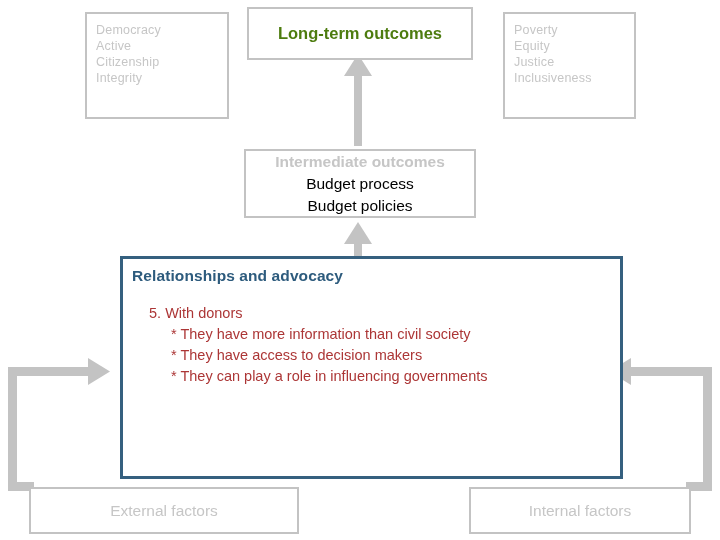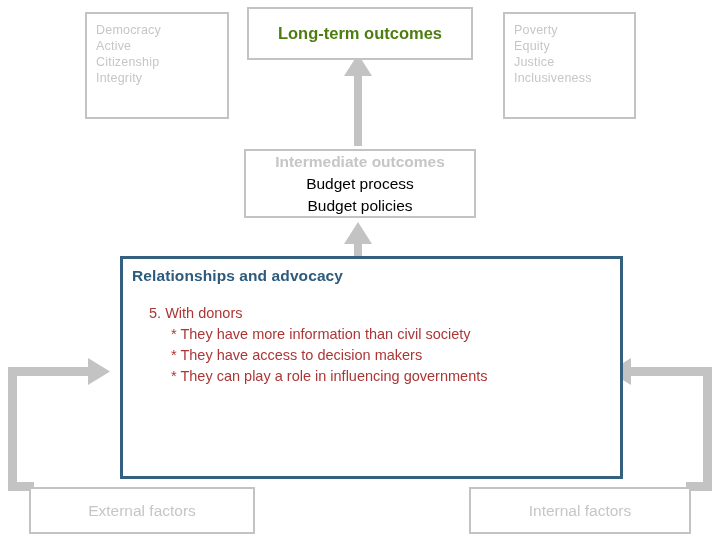--- a/index.html
+++ b/index.html
@@ -128,21 +128,21 @@
     white-space: nowrap;
   }
   .redlist .bullet {
     white-space: nowrap;
     padding-left: 22px;
   }
   
   #box-external {
     left: 29px;
     top: 487px;
-    width: 226px;
+    width: 270px;
     height: 47px;
     display: flex;
     align-items: center;
     justify-content: center;
   }
   #box-internal {
     left: 469px;
     top: 487px;
     width: 222px;
     height: 47px;

